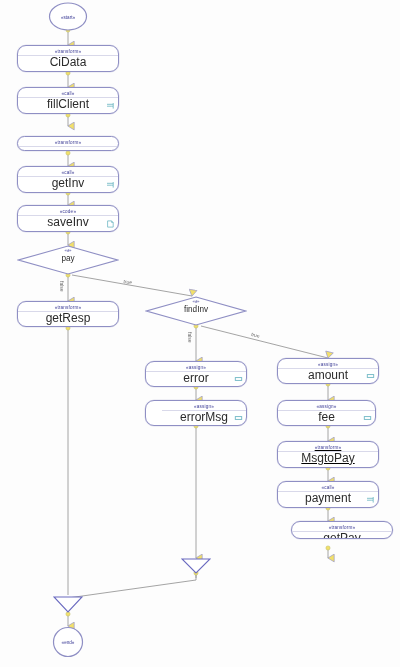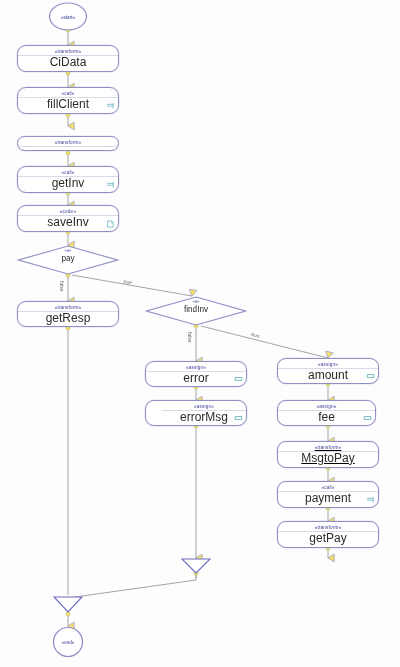--- a/index.html
+++ b/index.html
@@ -267,21 +267,21 @@
   </div>
 
   <div class="node" style="left:277px;top:481px;width:102px;height:27px;">
     <span class="stereo">«call»</span>
     <span class="nlabel">payment</span>
     <svg class="nicon" viewBox="0 0 9 8">
       <path d="M1,2.3 H7.2 M1,4.2 H5.4 M5.4,4.2 L7.2,4.2 L7.2,1 M7.2,6.6 L7.2,4.2" stroke="#6fb7c4" stroke-width="0.85" fill="none"></path>
     </svg>
   </div>
 
-  <div class="node" style="left:277px;top:521px;width:102px;height:27px;">
+  <div class="node" style="left:291px;top:521px;width:102px;height:18px;">
     <span class="stereo">«transform»</span>
     <span class="nlabel">getPay</span>
   </div>
 
   <div class="merge" style="left:181px;top:558px;width:30px;height:16px;">
     <svg width="30" height="16" xmlns="http://www.w3.org/2000/svg">
       <path d="M1,1 L29,1 L15,15 Z" fill="#ffffff" stroke="#6a6ac0" stroke-width="1.1"></path>
     </svg>
   </div>
 

